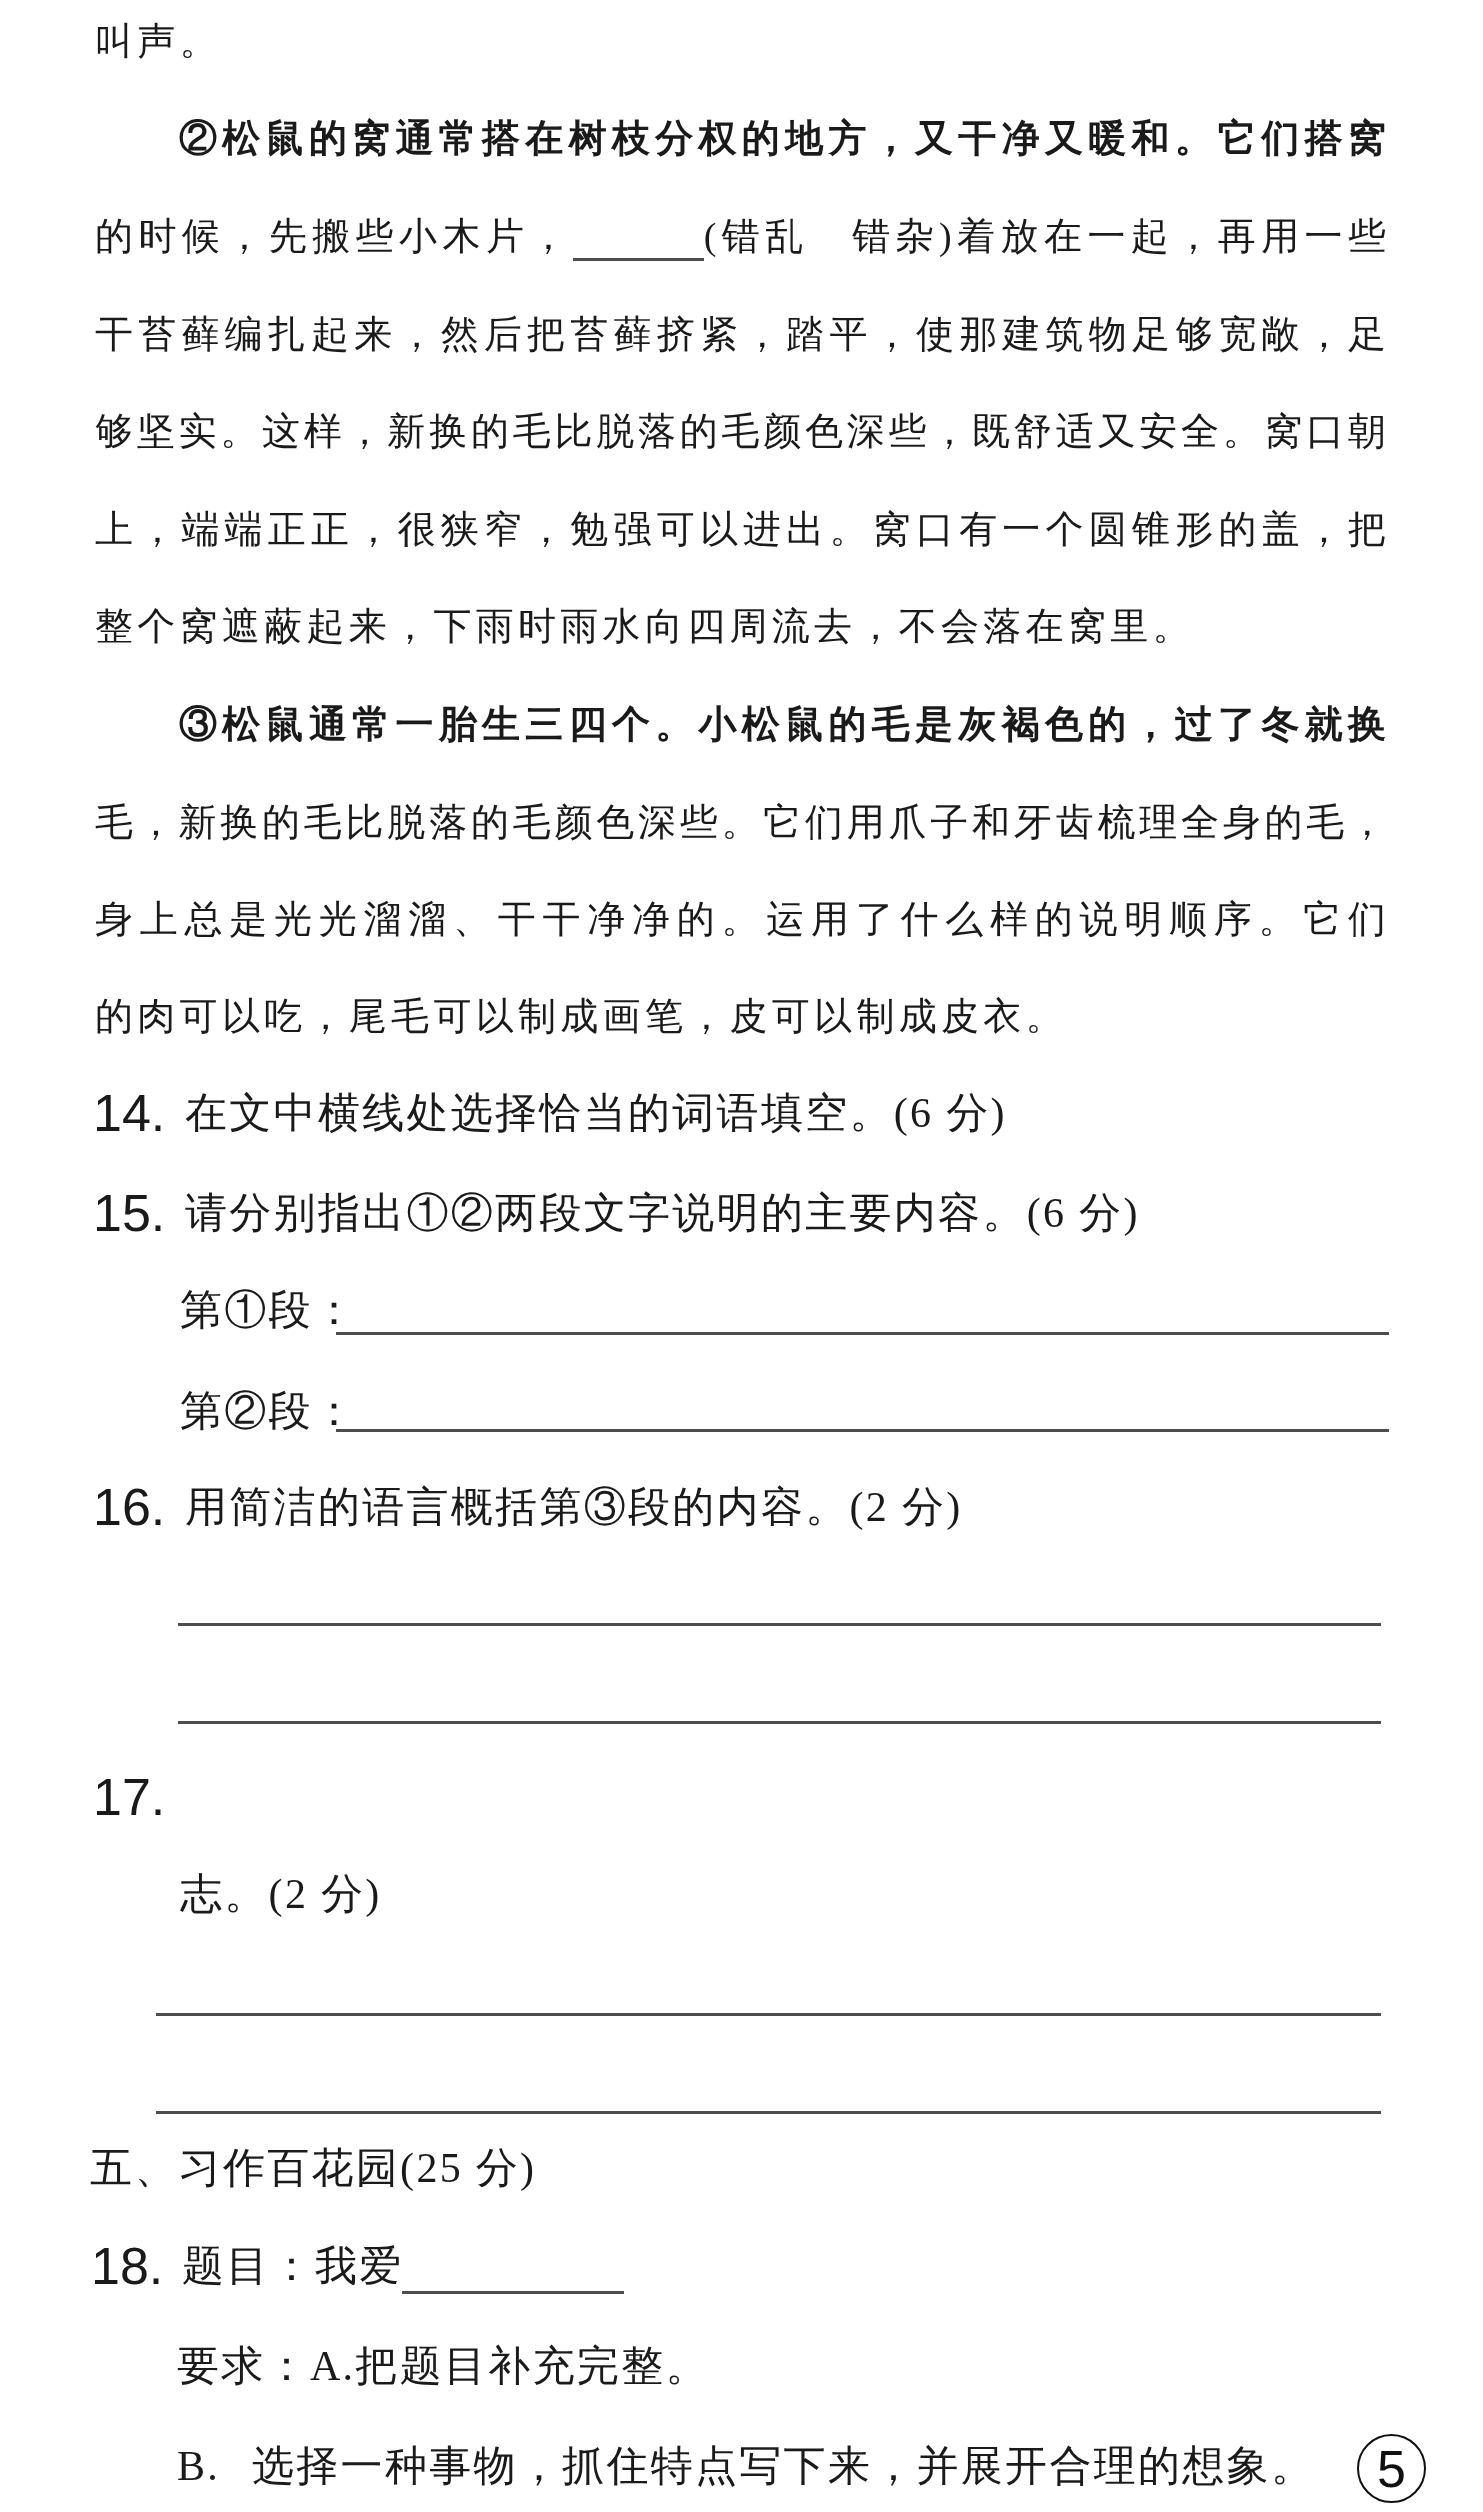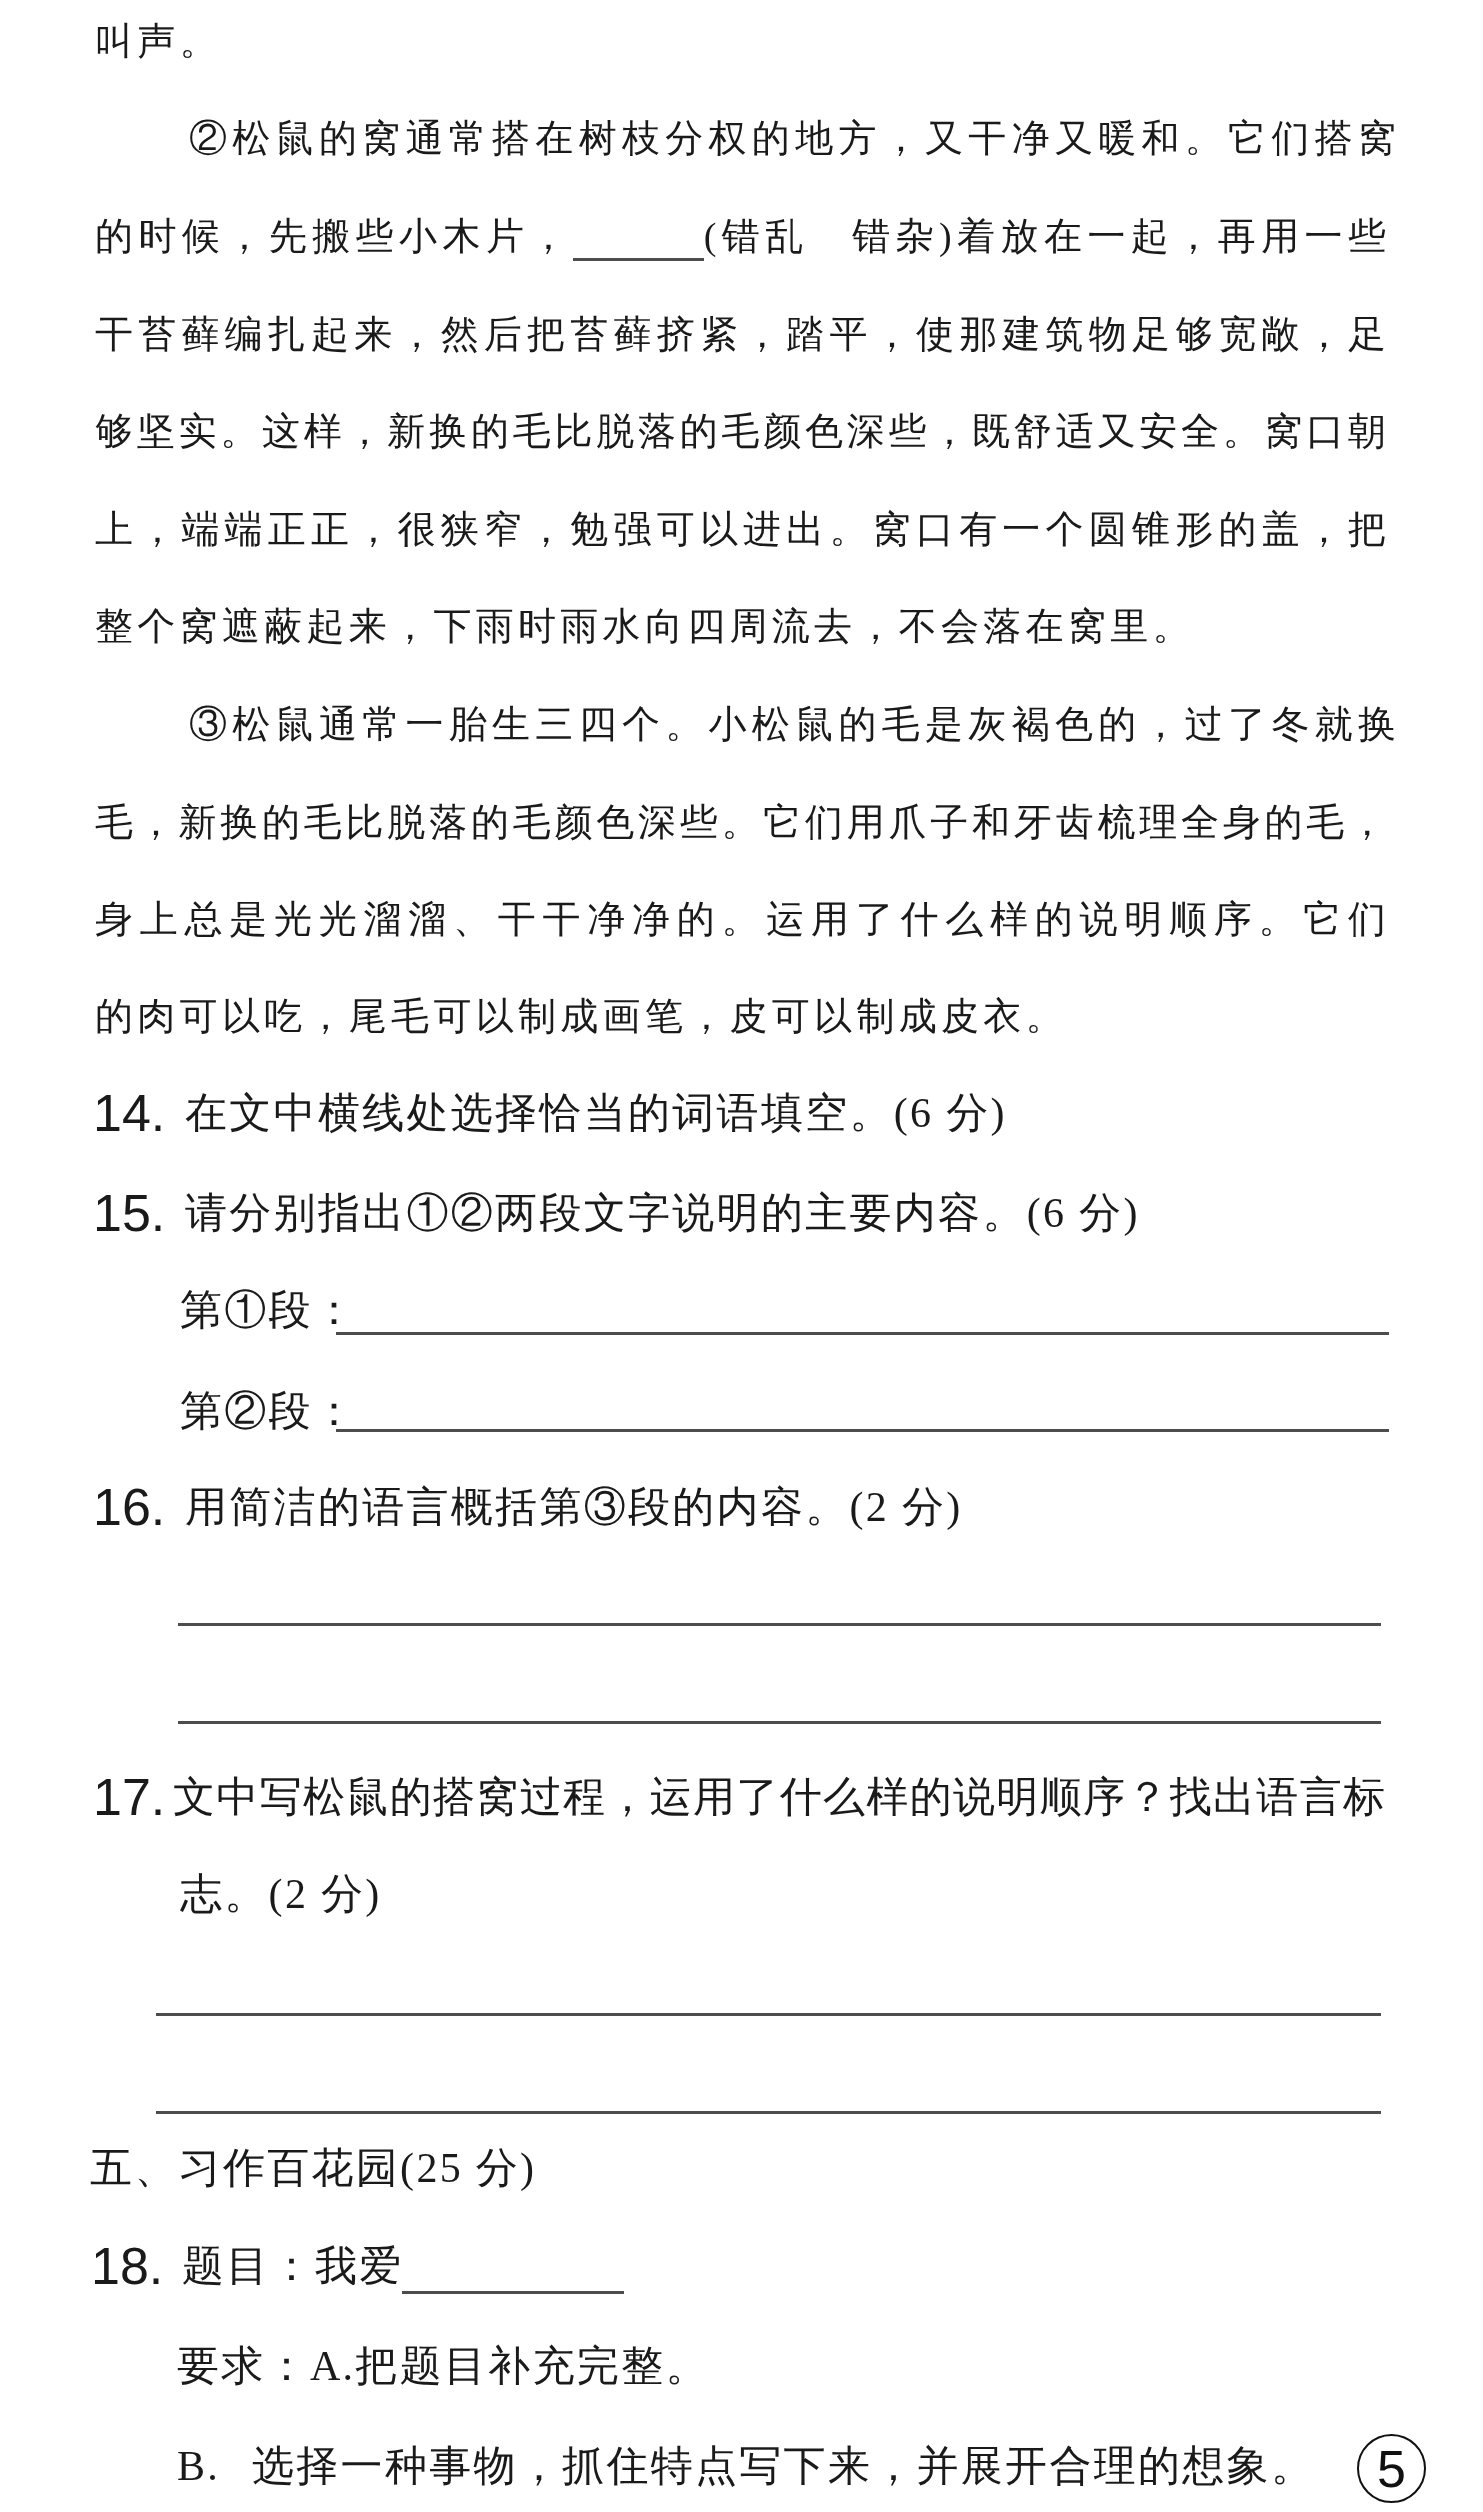--- a/index.html
+++ b/index.html
@@ -8,21 +8,21 @@
       background: var(--bg, #ffffff); color: var(--ink, #1a1a1a);
       font-family: "Liberation Serif", "DejaVu Serif", serif;
     }
     
     .pline {
       position: absolute; left: 95px; width: 1291px;
       height: 97px; line-height: 97px;
       font-size: 38px; letter-spacing: 4.3px; white-space: nowrap;
     }
     .pline.full { letter-spacing: 0; white-space: normal; text-align: justify; text-align-last: justify; }
-    .pline.indent { left: 189px; width: 1207px; }
+    .pline.indent { left: 179px; width: 1207px; font-weight: bold; }
     .blank {
       display: inline-block; width: 131px; height: 15.4px;
       border-bottom: 3.1px solid var(--rule, #4d4d4d); vertical-align: -12.3px;
     }
     
     .row {
       position: absolute; left: 0; width: 1483px;
       height: 77px; line-height: 77px;
       font-size: 42px; letter-spacing: 2.3px; white-space: nowrap;
     }
@@ -82,21 +82,20 @@
 
 <div class="row" style="top:1469px">
   <span class="qnum">16.</span>
   <span class="qtext">用简洁的语言概括第③段的内容。(2 分)</span>
 </div>
 <div class="rule" style="left:178px;width:1203px;top:1623px"></div>
 <div class="rule" style="left:178px;width:1203px;top:1721px"></div>
 
 <div class="row" style="top:1759px">
   <span class="qnum">17.</span>
-  <span class="qtext justify">文中写松鼠的搭窝过程，运用了什么样的说明顺序？找出语言标</span>
 </div>
 <div class="row" style="top:1856px">
   <span class="sublabel">志。(2 分)</span>
 </div>
 <div class="rule" style="left:156px;width:1225px;top:2013px"></div>
 <div class="rule" style="left:156px;width:1225px;top:2111px"></div>
 
 <div class="row" style="top:2130px">
   <span class="qtext" style="left:90px">五、习作百花园(25 分)</span>
 </div>

